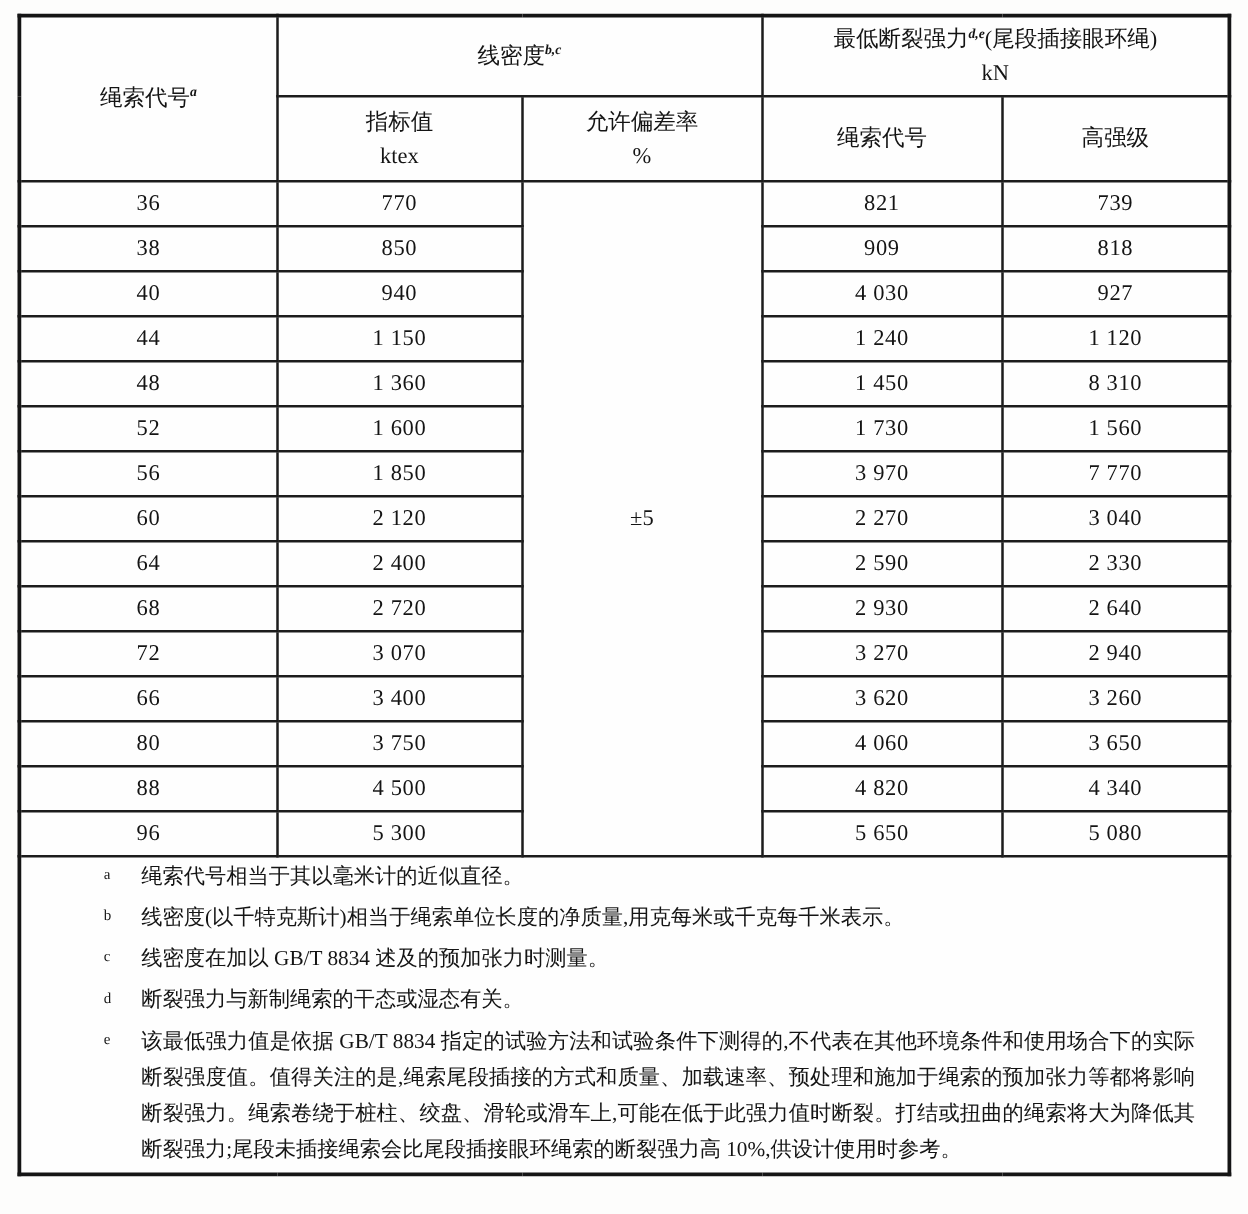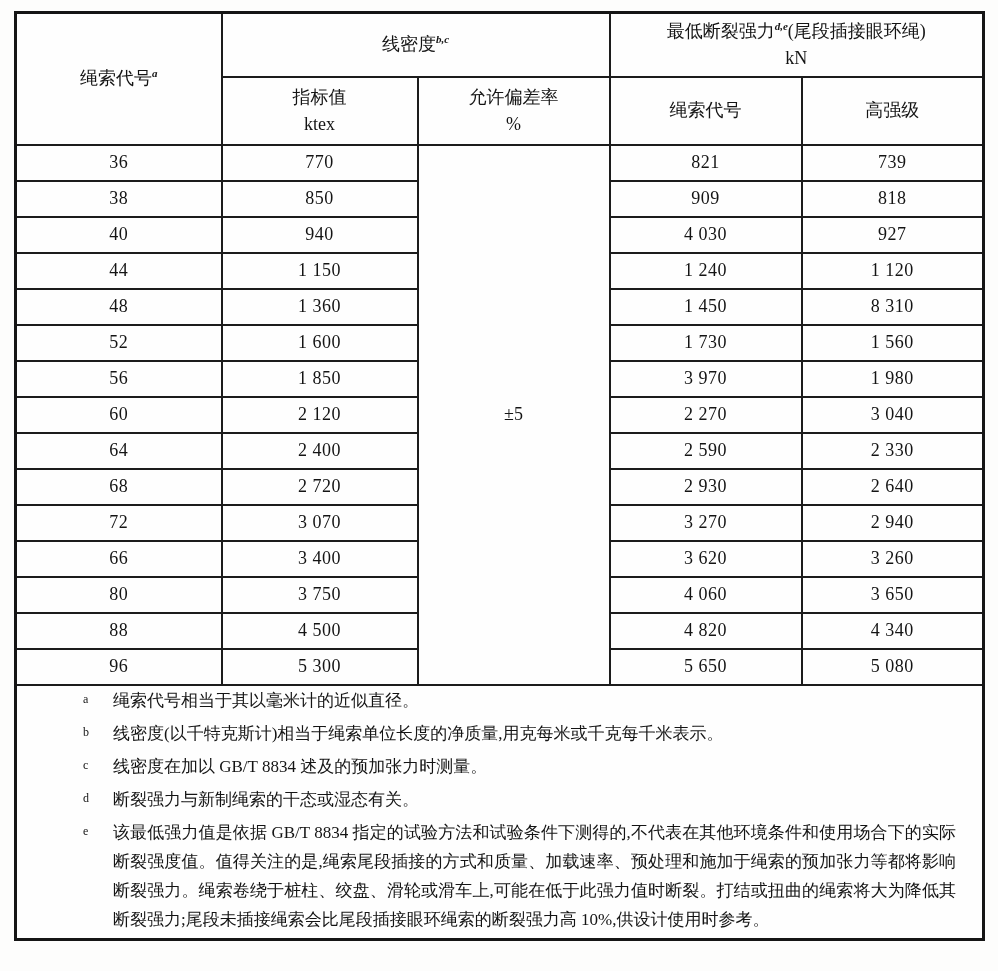--- a/index.html
+++ b/index.html
@@ -129,21 +129,21 @@
       <tr>
         <td>52</td>
         <td>1 600</td>
         <td>1 730</td>
         <td>1 560</td>
       </tr>
       <tr>
         <td>56</td>
         <td>1 850</td>
         <td>3 970</td>
-        <td>1 980</td>
+        <td>7 770</td>
       </tr>
       <tr>
         <td>60</td>
         <td>2 120</td>
         <td>2 270</td>
         <td>3 040</td>
       </tr>
       <tr>
         <td>64</td>
         <td>2 400</td>

